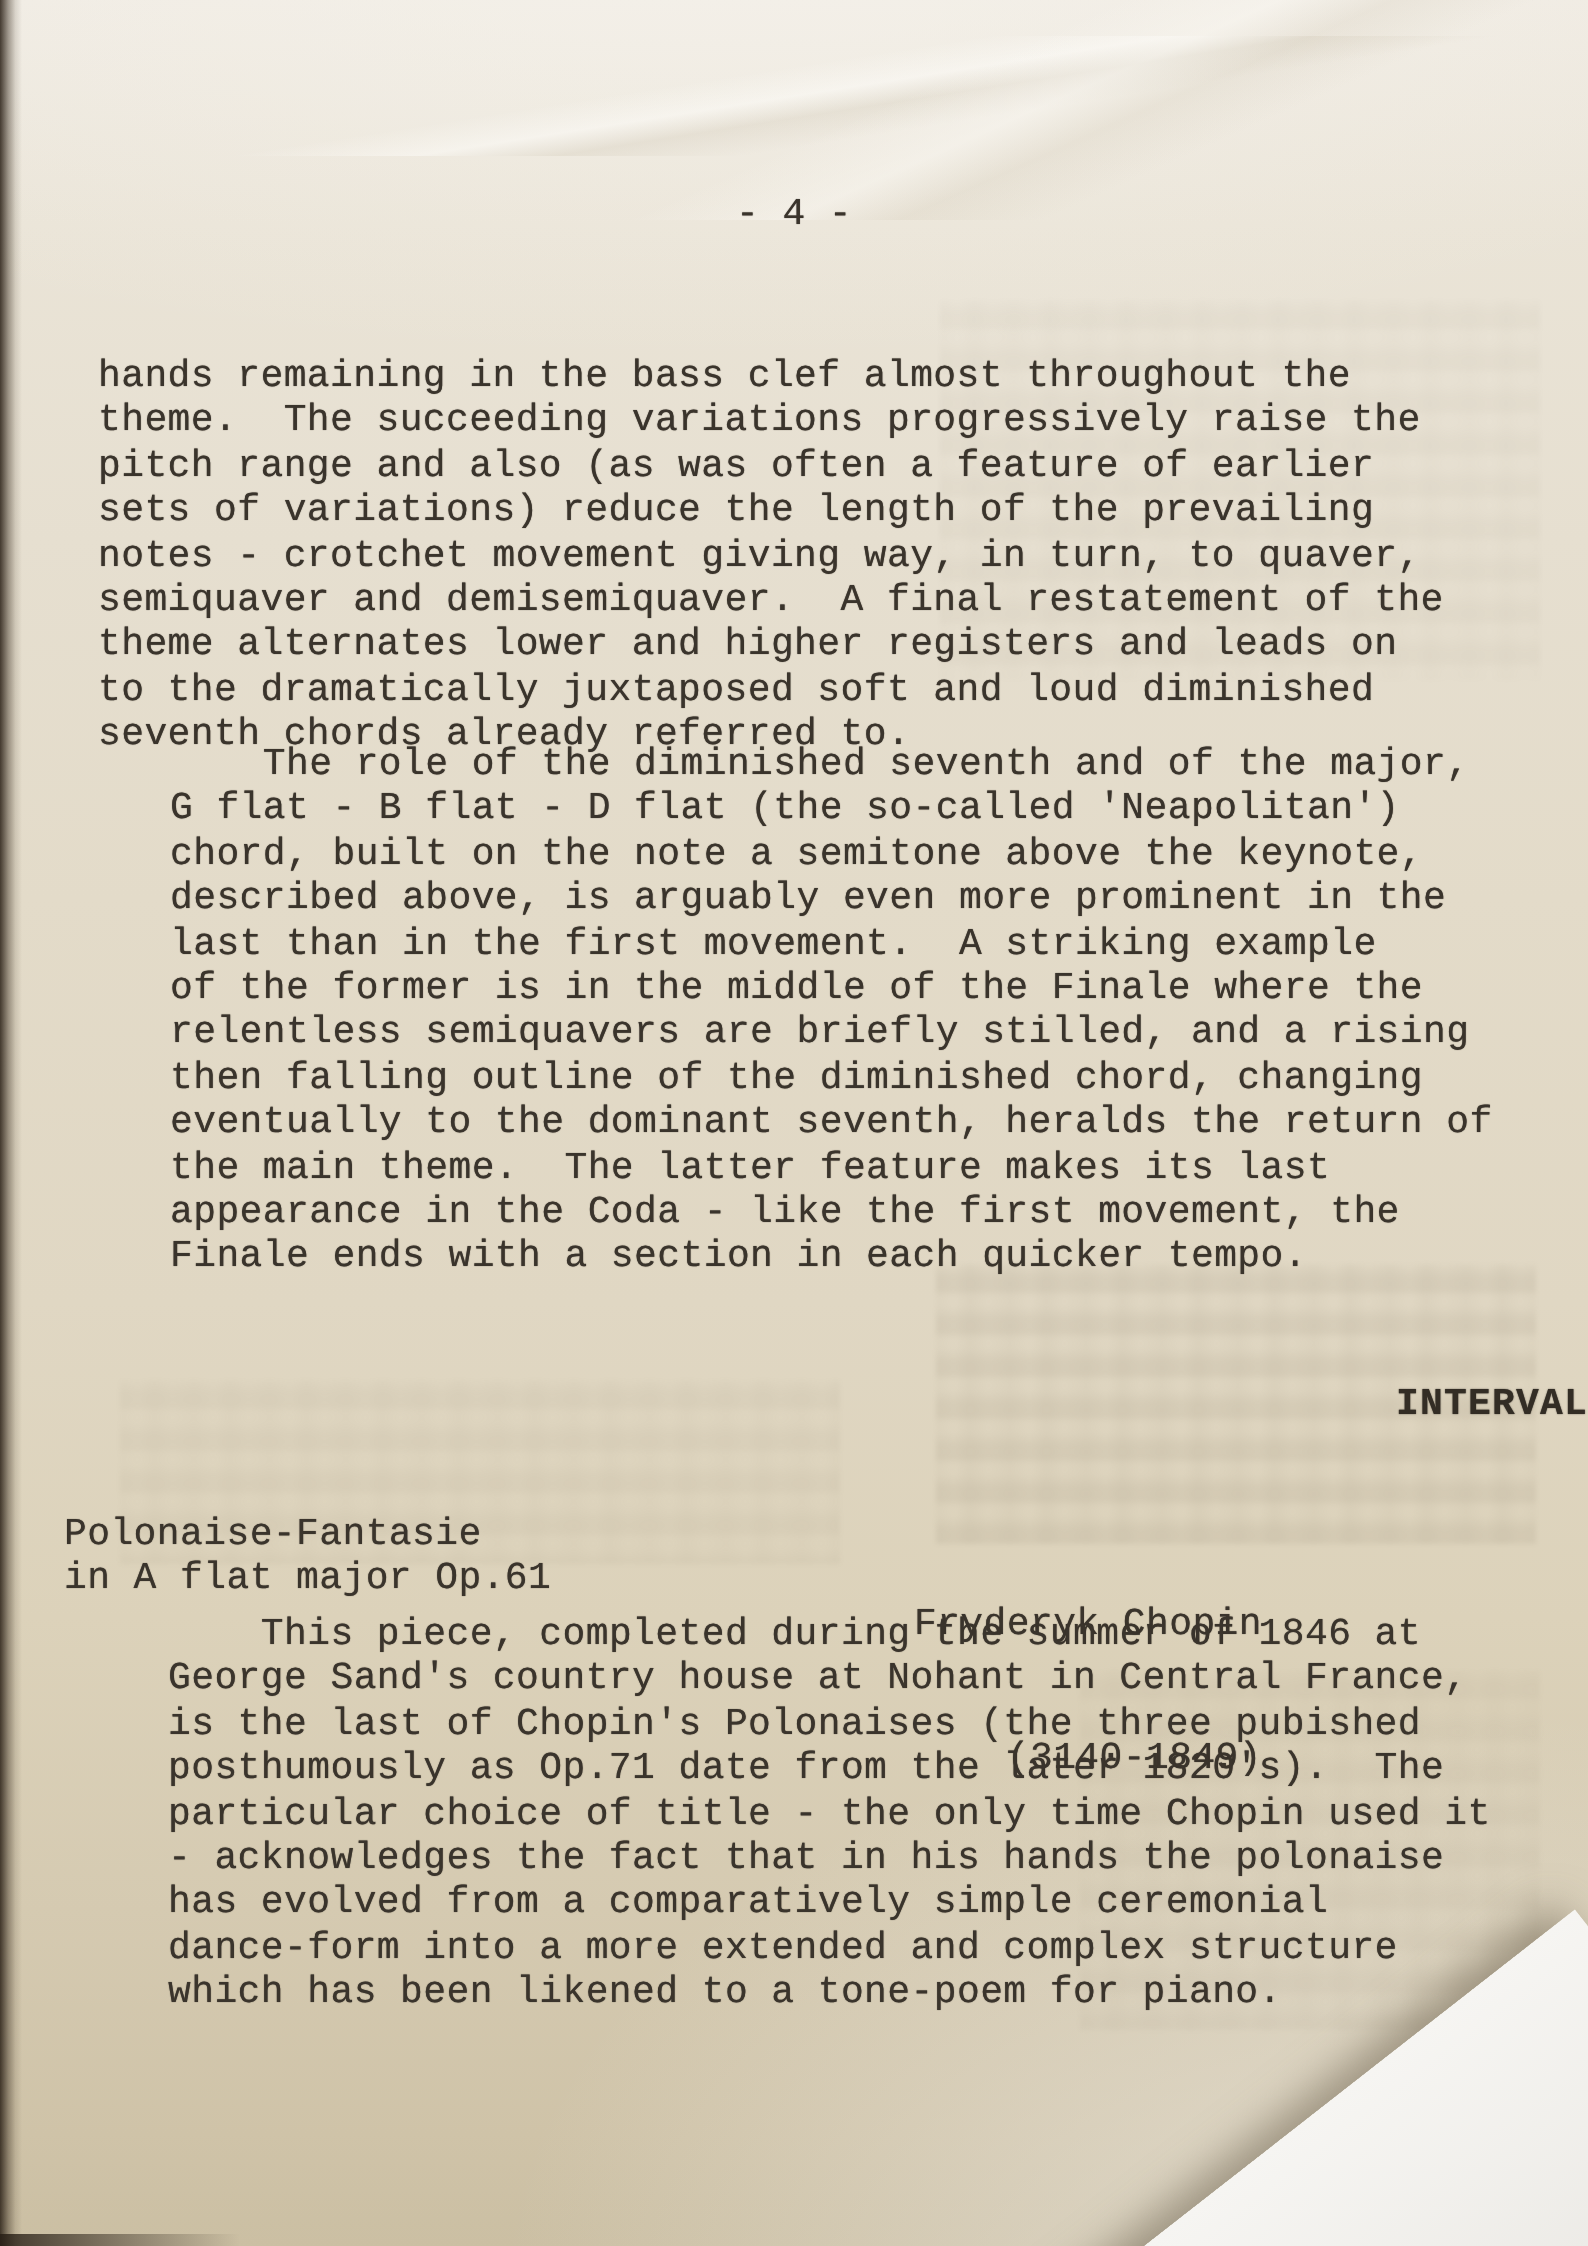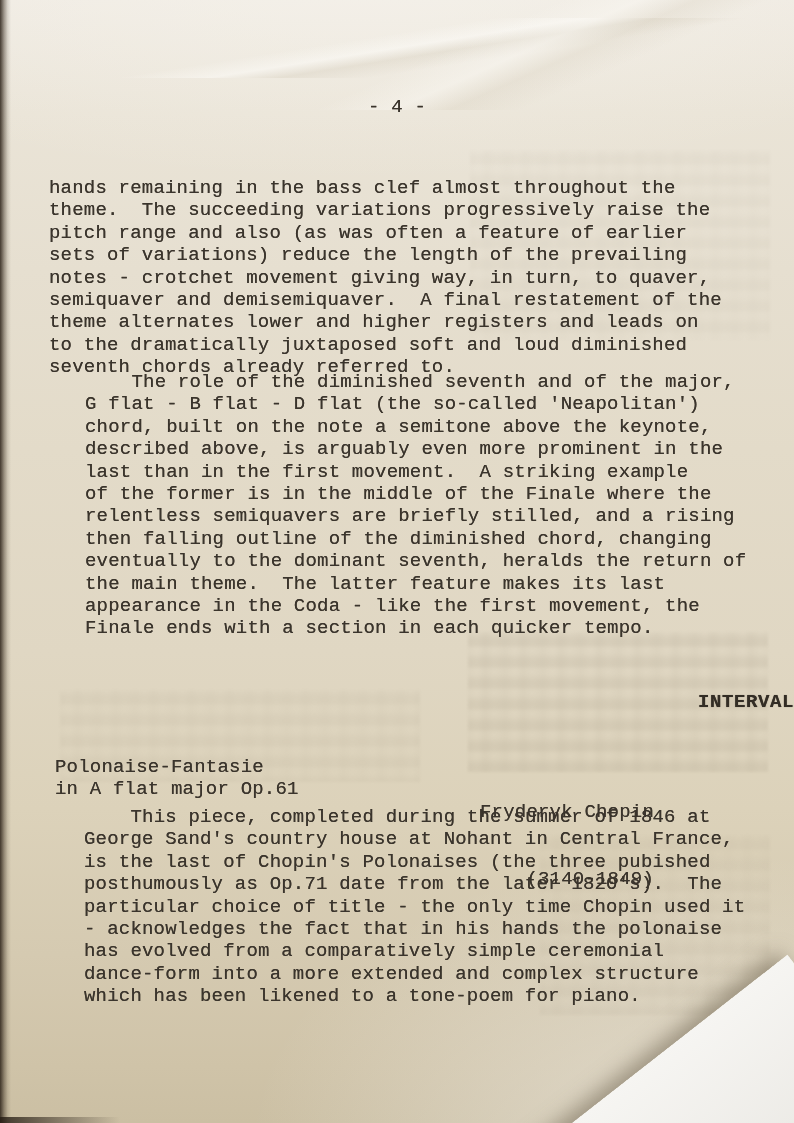--- a/index.html
+++ b/index.html
@@ -98,21 +98,21 @@
   .para-1 { left: 49px; top: 145px; margin-top: 32px; }
   .para-2 { left: 49px; top: 371px; margin-left: 36px; }
   .interval-heading {
     top: 691px; left: 0; width: 100%;
     text-align: right;
     font-weight: 700;
     letter-spacing: 0.6px;
     color: #332d25;
     text-shadow: 0 0 0.7px rgba(46,40,32,0.9);
   }
-  .programme { position: absolute; left: 55px; top: 756px; width: 700px; height: 70px; }
+  .programme { position: absolute; left: 32px; top: 756px; width: 700px; height: 70px; }
   .piece-title { position: absolute; left: 0; top: 0; }
   .composer-block { position: absolute; top: 0; right: 101px; text-align: right; }
   .composer-name { }
   .para-3 { left: 49px; top: 806px; margin-left: 35px; }
 </style>
 </head>
 <body>
 
 <div class="scan">
 

